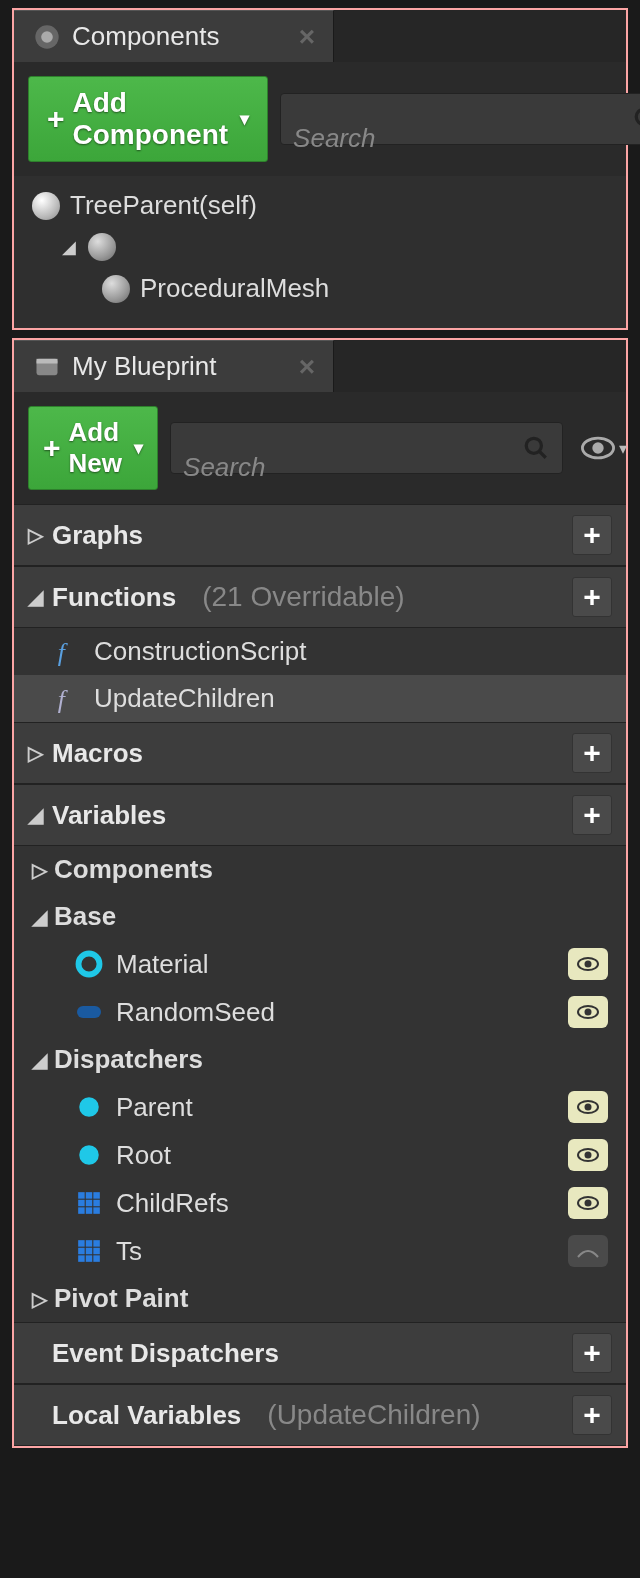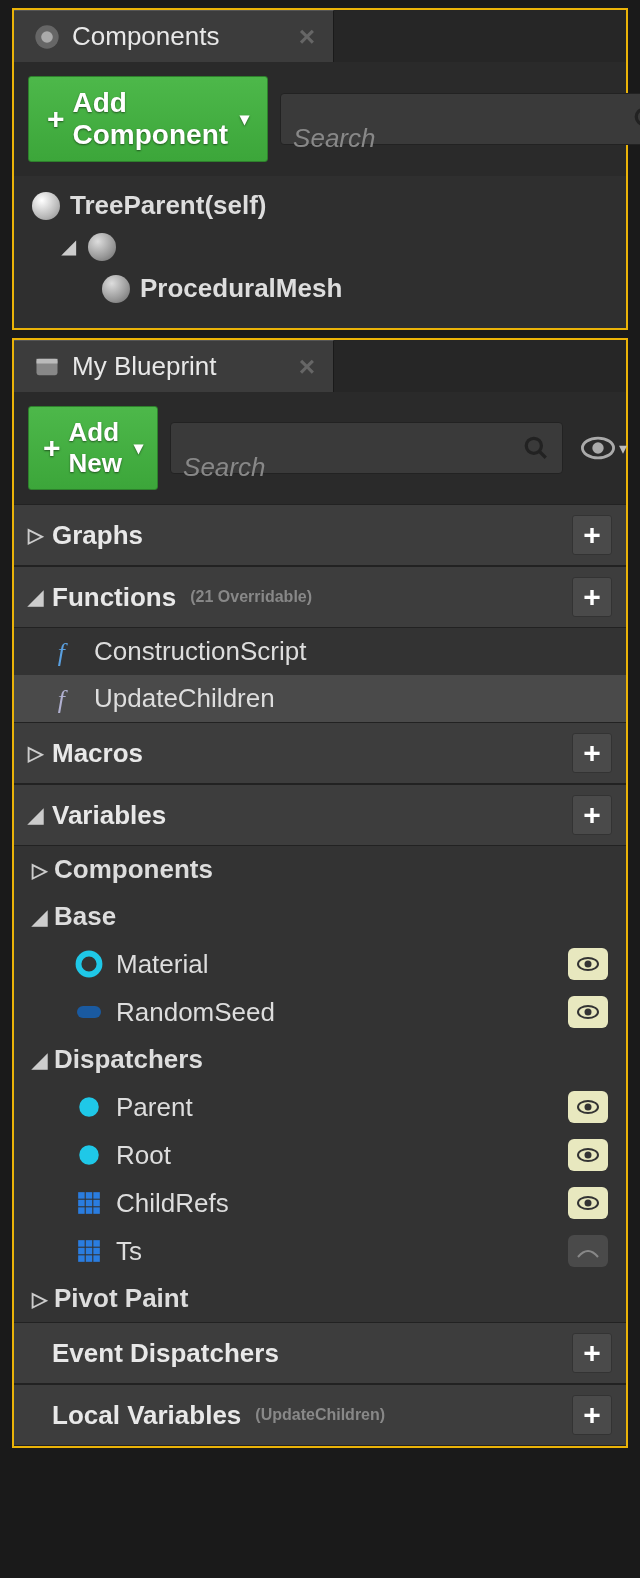--- a/index.html
+++ b/index.html
@@ -5,21 +5,21 @@
   * { box-sizing: border-box; margin: 0; padding: 0; }
   body {
     background: #1a1a1a;
     font-family: "Segoe UI", Arial, sans-serif;
     color: #d0d0d0;
     width: 640px;
     font-size: 24px;
   }
   .panel {
     background: #2f2f2f;
-    border: 2px solid #eab308;
+    border: 2px solid #fca5a5;
     margin: 8px 12px;
   }
   .tab-bar {
     display: flex;
     background: #262626;
     height: 52px;
     align-items: stretch;
   }
   .tab {
     display: flex;
@@ -94,21 +94,20 @@
     display:inline-flex;align-items:center;justify-content:center;
   }
   .eye-btn {
     display:flex;align-items:center;gap:4px;
     color:#bbb;font-size:22px;
     cursor:pointer;
     padding:0 6px;
   }
   .tree {
     padding: 8px 0 18px 0;
-    font-weight: bold;
   }
   .tree-row {
     display:flex;align-items:center;
     padding:6px 18px;
     gap:10px;
     color:#ddd;
     font-size:26px;
     cursor:pointer;
   }
   .tree-row.indent1 { padding-left:46px; }
@@ -131,21 +130,21 @@
     padding:10px 14px;
     border-top:1px solid #222;
     border-bottom:1px solid #222;
     font-size:26px;
     font-weight:bold;
     color:#e8e8e8;
     cursor:pointer;
     gap:8px;
   }
   .section-header .note {
-    color:#888;font-weight:bold;font-size:16px;margin-left:6px;
+    color:#888;font-weight:normal;font-size:28px;margin-left:18px;
   }
   .section-header .add-btn {
     margin-left:auto;
     width:40px;height:40px;
     background:#4a4a4a;
     border:1px solid #333;
     display:flex;align-items:center;justify-content:center;
     color:#fff;font-size:30px;font-weight:bold;
     border-radius:3px;
     cursor:pointer;

